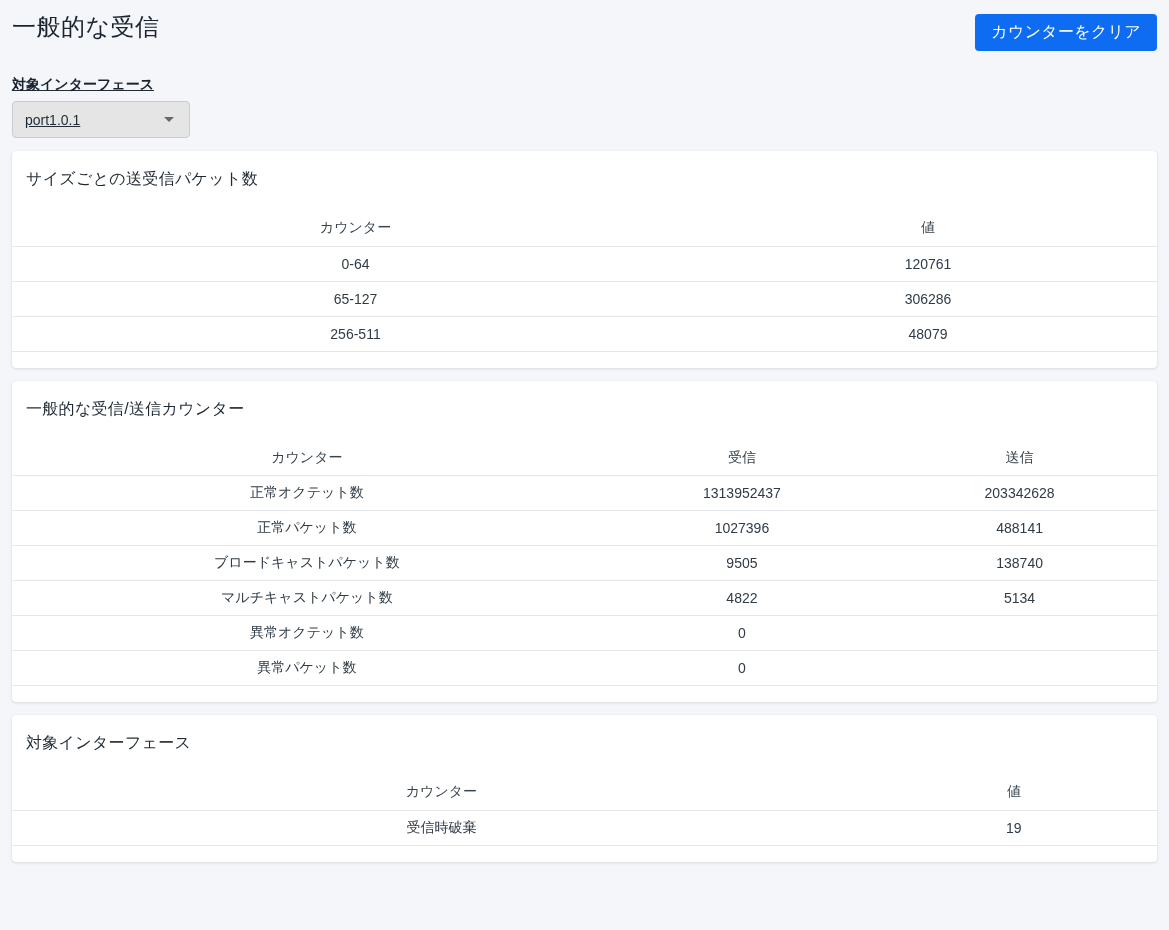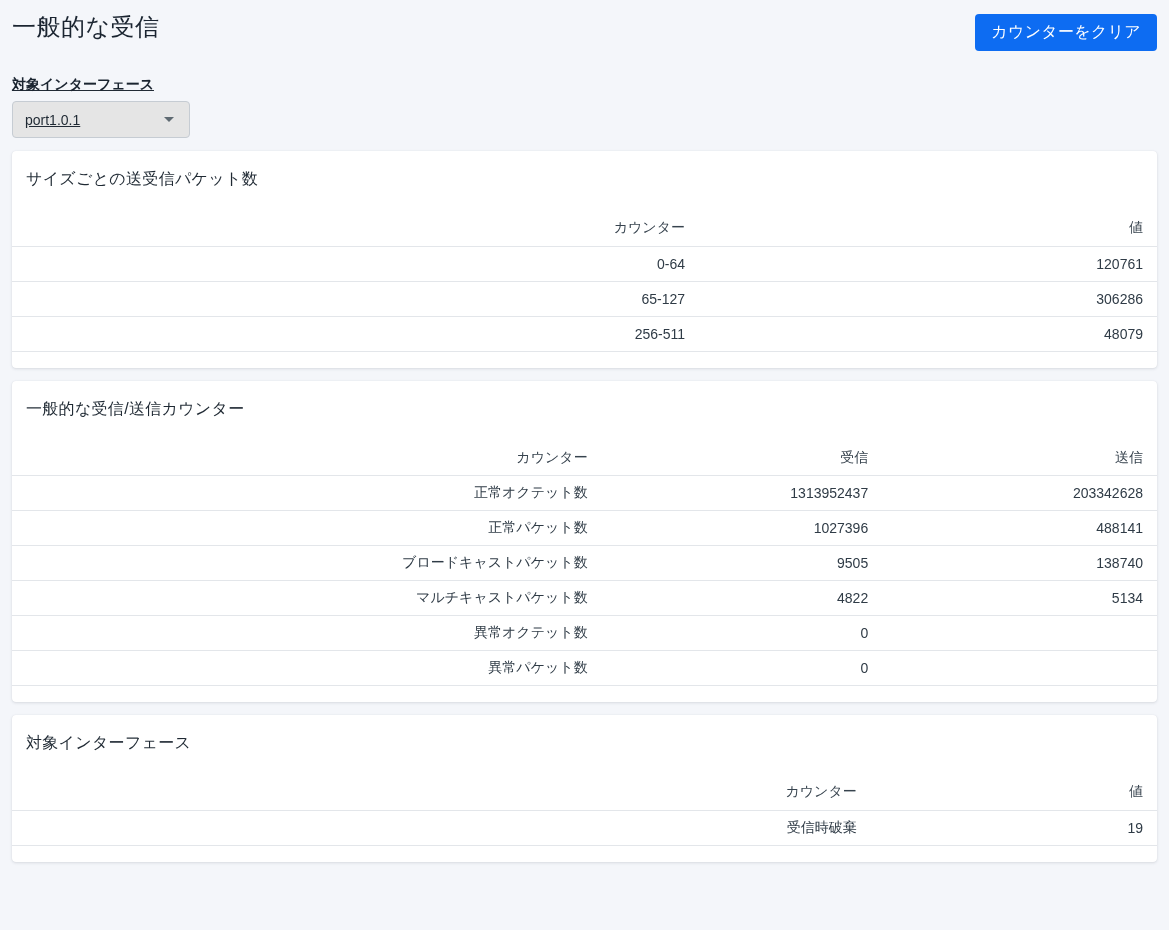--- a/index.html
+++ b/index.html
@@ -84,21 +84,21 @@
     padding: 2px 14px 21px 14px;
     letter-spacing: 0.3px;
   }
   table {
     width: 100%;
     border-collapse: collapse;
     font-size: 14px;
     table-layout: fixed;
   }
   th, td {
-    text-align: right;
+    text-align: center;
     font-weight: 400;
     padding: 0 14px;
     height: 35px;
     border-bottom: 1px solid #e3e6ea;
     color: #2f3b46;
     white-space: nowrap;
     overflow: hidden;
   }
   th { color: #37434e; }
 </style>

